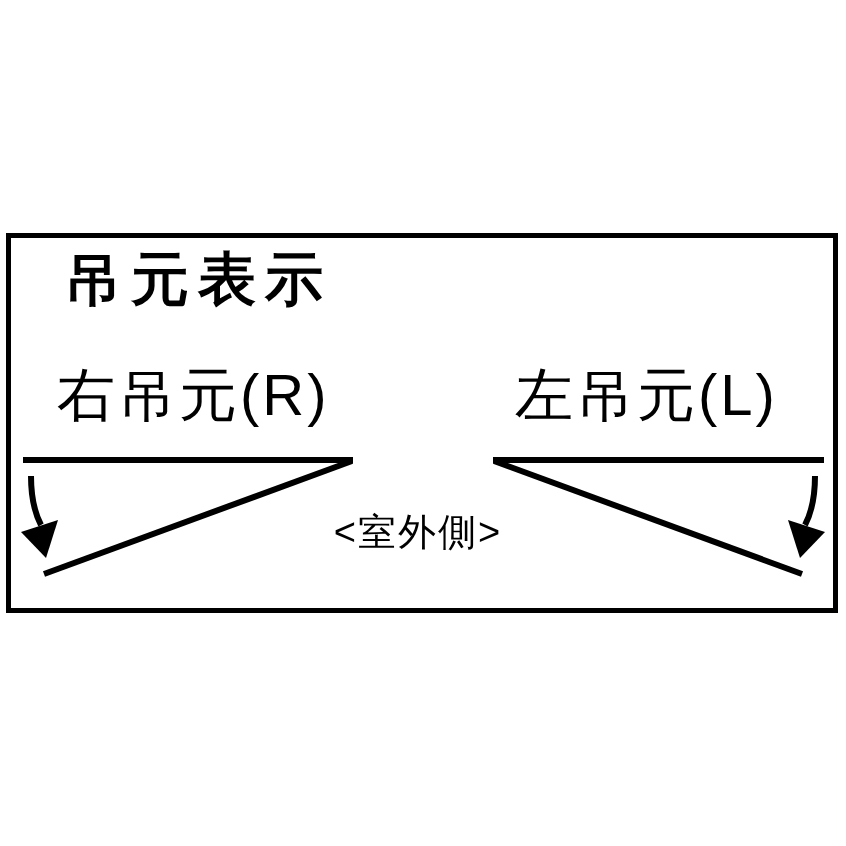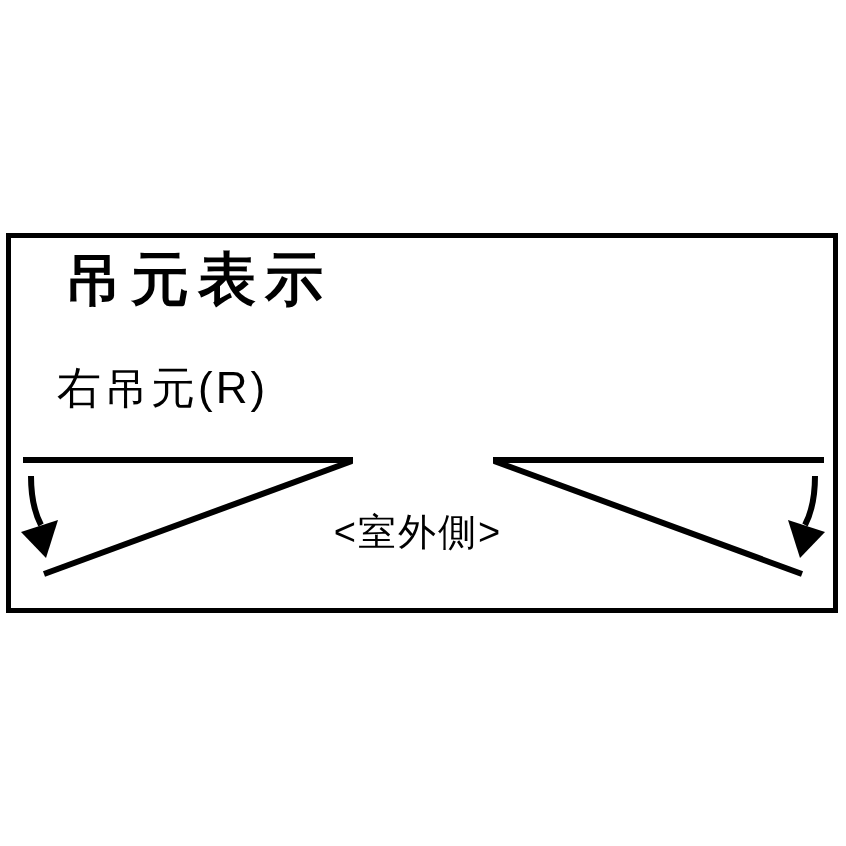--- a/index.html
+++ b/index.html
@@ -23,21 +23,21 @@
   }
   .panel-title{
     position:absolute;left:22px;top:250px;
     font-size:58px;font-weight:bold;
     letter-spacing:9px;white-space:nowrap;
     line-height:1.0;
     margin-left:42px;
   }
   .hinge-label{
     position:absolute;top:366px;
-    font-size:44px;font-weight:400;
+    font-size:58px;font-weight:400;
     letter-spacing:3px;white-space:nowrap;
     line-height:1.0;
   }
   .hinge-label.right{left:57px;}
   .hinge-label.left{left:515px;}
   .outdoor-label{
     position:absolute;left:262px;top:513px;
     width:312px;text-align:center;
     font-size:38px;font-weight:400;
     letter-spacing:2px;white-space:nowrap;
@@ -64,16 +64,17 @@
     <line class="stroke" x1="493" y1="460" x2="824" y2="460" stroke-width="6"></line>
     <line class="stroke" x1="494" y1="461" x2="802" y2="574" stroke-width="6"></line>
     <path class="stroke" d="M 815 476 Q 815 506 805 525" stroke-width="6"></path>
     <polygon class="fill" points="788,520 825,532 800,558"></polygon>
   </svg>
 
   <div class="panel-title">吊元表示</div>
 
   <div class="hinge-label right">右吊元(R)</div>
 
+  <div class="hinge-label left">左吊元(L)</div>
 
   <div class="outdoor-label">&lt;室外側&gt;</div>
 
 </div>
 
 </body></html>

